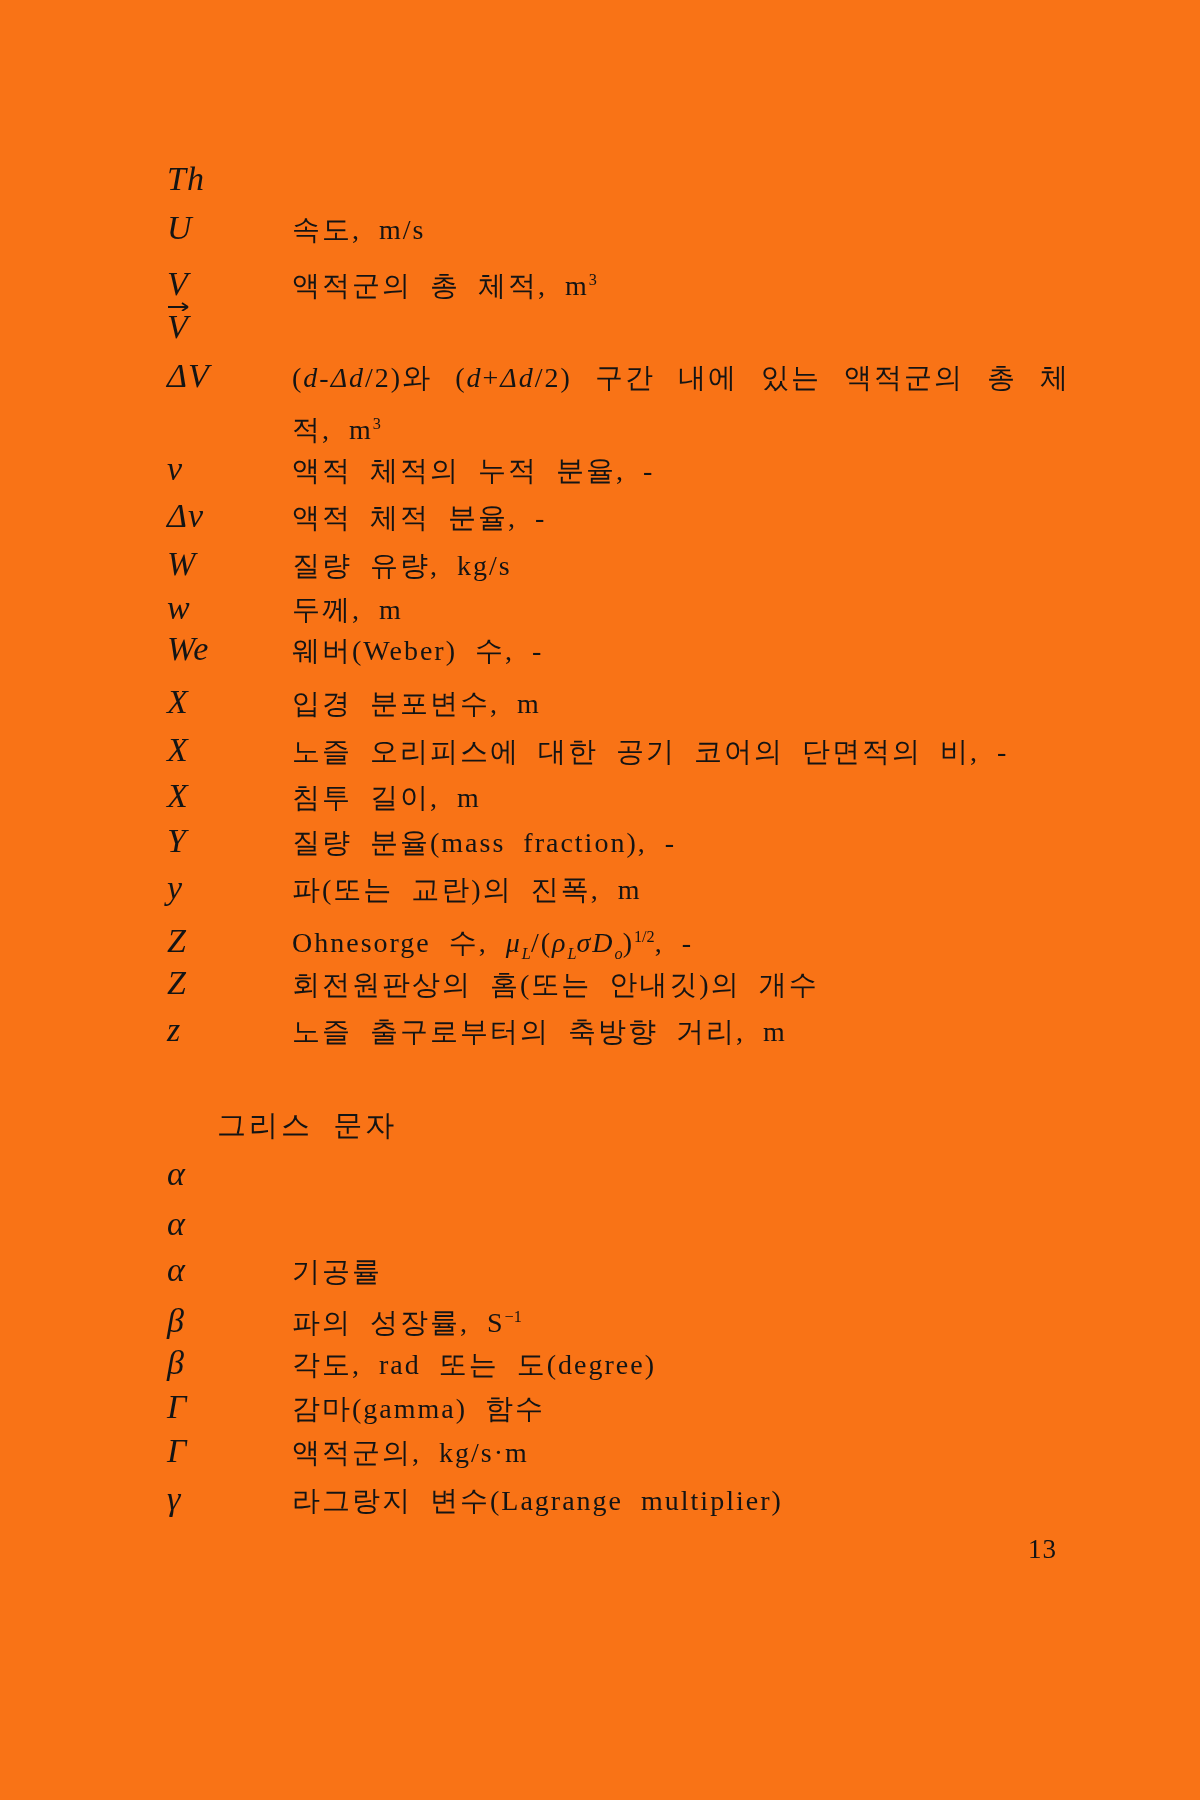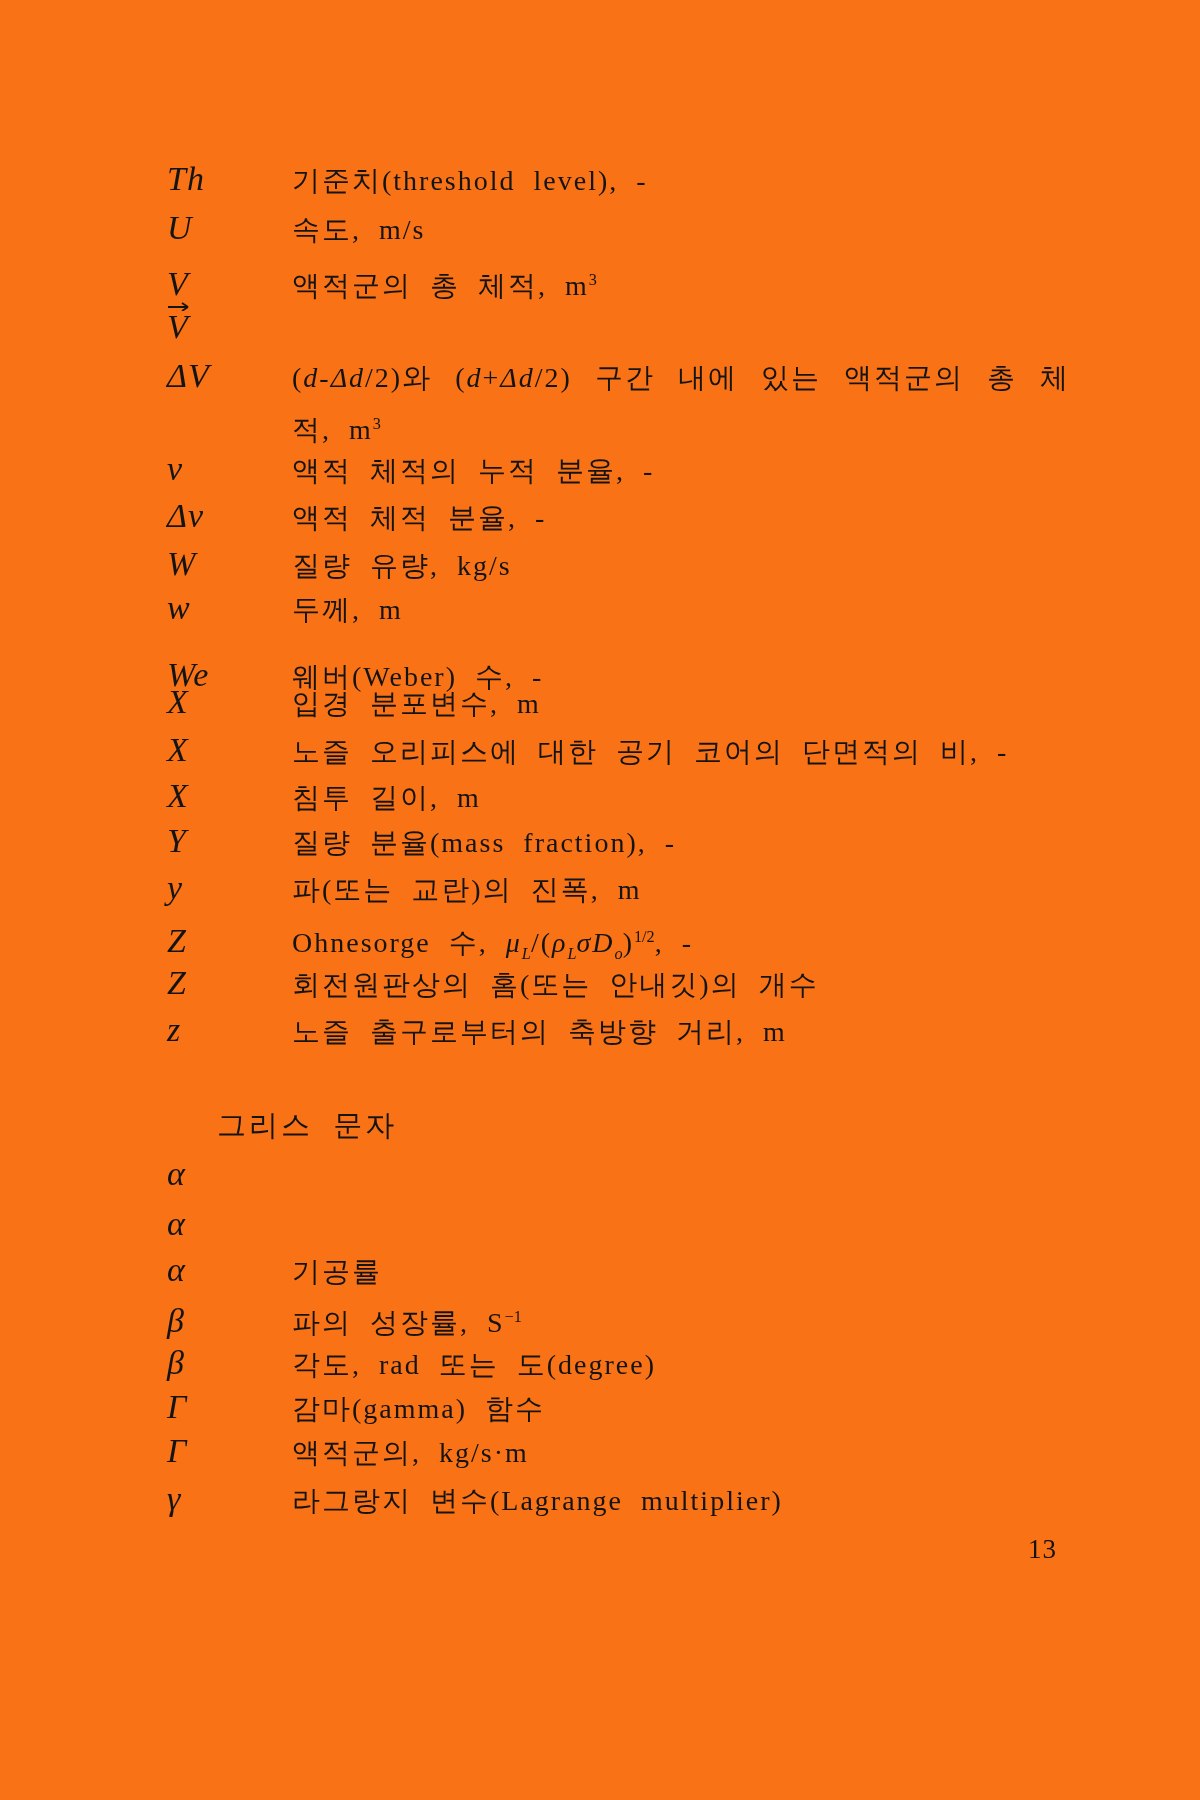--- a/index.html
+++ b/index.html
@@ -61,21 +61,20 @@
     letter-spacing: 1px;
   }
 </style>
 </head>
 <body>
 
 <div class="page">
 
   <div class="row" style="top:160px">
     <span class="sym">Th</span>
-    <span class="desc">기준치(threshold level), -</span>
   </div>
 
   <div class="row" style="top:209px">
     <span class="sym">U</span>
     <span class="desc">속도, m/s</span>
   </div>
 
   <div class="row" style="top:260px">
     <span class="sym">V</span>
     <span class="desc">액적군의 총 체적, m<sup>3</sup></span>
@@ -108,21 +107,21 @@
   <div class="row" style="top:545px">
     <span class="sym">W</span>
     <span class="desc">질량 유량, kg/s</span>
   </div>
 
   <div class="row" style="top:589px">
     <span class="sym">w</span>
     <span class="desc">두께, m</span>
   </div>
 
-  <div class="row" style="top:656px">
+  <div class="row" style="top:630px">
     <span class="sym">We</span>
     <span class="desc">웨버(Weber) 수, -</span>
   </div>
 
   <div class="row" style="top:683px">
     <span class="sym">X</span>
     <span class="desc">입경 분포변수, m</span>
   </div>
 
   <div class="row" style="top:731px">

